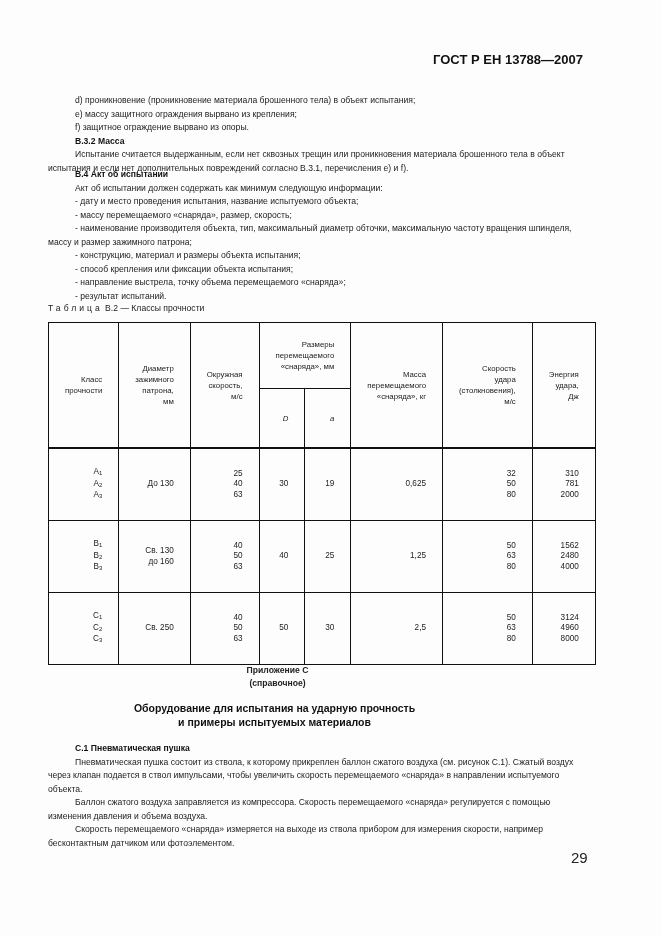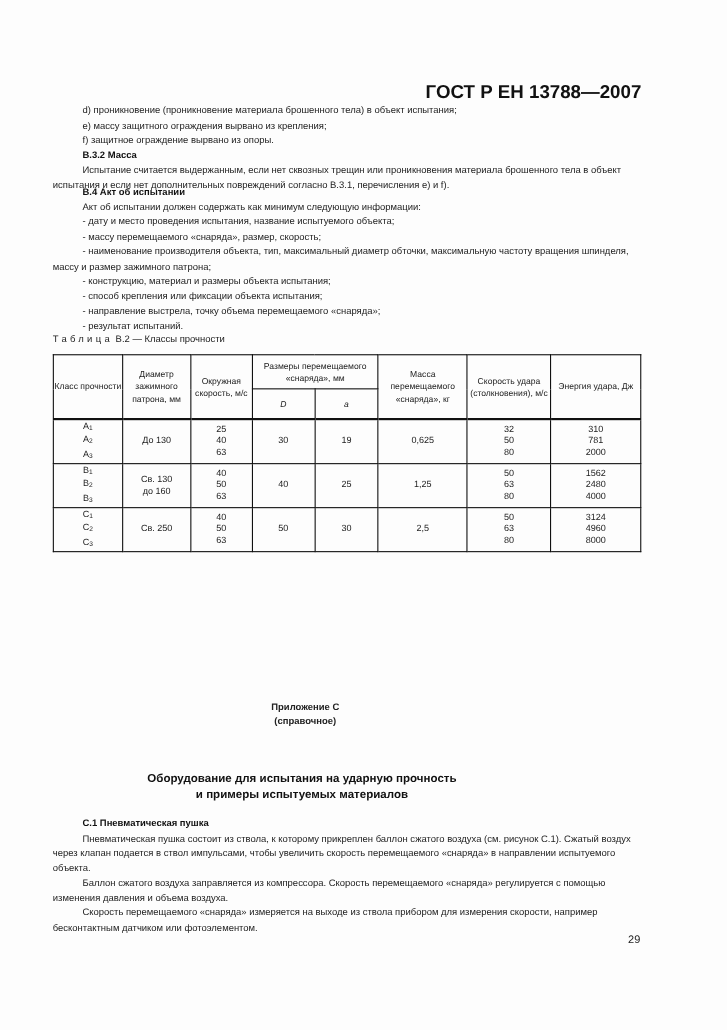--- a/index.html
+++ b/index.html
@@ -1,40 +1,40 @@
 <!DOCTYPE html>
 <html><head>
 <meta charset="utf-8">
 <style>
   html, body { margin: 0; padding: 0; }
   body {
     width: 661px; height: 936px; background: #fdfdfd; position: relative; overflow: hidden;
     font-family: "Liberation Sans", sans-serif; color: #222; font-size: 8.6px;
   }
-  .hdr { position: absolute; top: 74px; right: 78px; font-weight: bold; font-size: 17px; color: #111; }
+  .hdr { position: absolute; top: 52px; right: 78px; font-weight: bold; font-size: 13px; color: #111; }
   .p { position: absolute; left: 48px; width: 536px; line-height: 13.6px; margin: 0; }
   .ind { text-indent: 27px; }
   .h { font-weight: bold; color: #111; }
   .caption { position: absolute; left: 48px; top: 303px; font-size: 8.6px; }
   .caption .sp { letter-spacing: 3px; }
   table.t {
     position: absolute; left: 48px; top: 322px; width: 535px; border-collapse: collapse;
     font-size: 8.2px; text-align: center; color: #222;
   }
-  table.t th, table.t td { border: 1px solid #111; padding: 0; font-weight: normal; }
+  table.t th, table.t td { border: 1px solid #111; padding: 16px; font-weight: normal; text-align: right; }
   table.t th { height: 30px; line-height: 11px; font-size: 7.8px; }
   table.t tr.hrow2 th { height: 26px; }
   table.t tbody { border-top: 2px solid #111; }
   table.t tbody tr:first-child td { border-top: 2px solid #111; }
   table.t td { line-height: 10.5px; height: 39px; vertical-align: middle; }
   .lines span { display: block; }
   sub { font-size: 6px; vertical-align: -1px; }
-  .app { position: absolute; left: 0; width: 555px; text-align: center; font-weight: bold; color: #222; font-size: 8.6px; line-height: 12px; }
+  .app { position: absolute; left: 0; width: 555px; text-align: center; font-weight: bold; color: #222; font-size: 8.6px; line-height: 12px; margin-top: 28px; }
   .title { position: absolute; left: 0; width: 549px; text-align: center; font-weight: bold; font-size: 10.5px; line-height: 15px; color: #111; }
-  .pageno { position: absolute; top: 849px; left: 571px; font-size: 10px; }
+  .pageno { position: absolute; top: 849px; left: 571px; font-size: 15px; }
 </style>
 </head>
 <body>
 
 <div class="hdr">ГОСТ Р ЕН 13788—2007</div>
 
 <p class="p ind" style="top:94px">d)  проникновение (проникновение материала брошенного тела) в объект испытания;</p>
 <p class="p ind" style="top:107.5px">e)  массу защитного ограждения вырвано из крепления;</p>
 <p class="p ind" style="top:121px">f)  защитное ограждение вырвано из опоры.</p>
 

